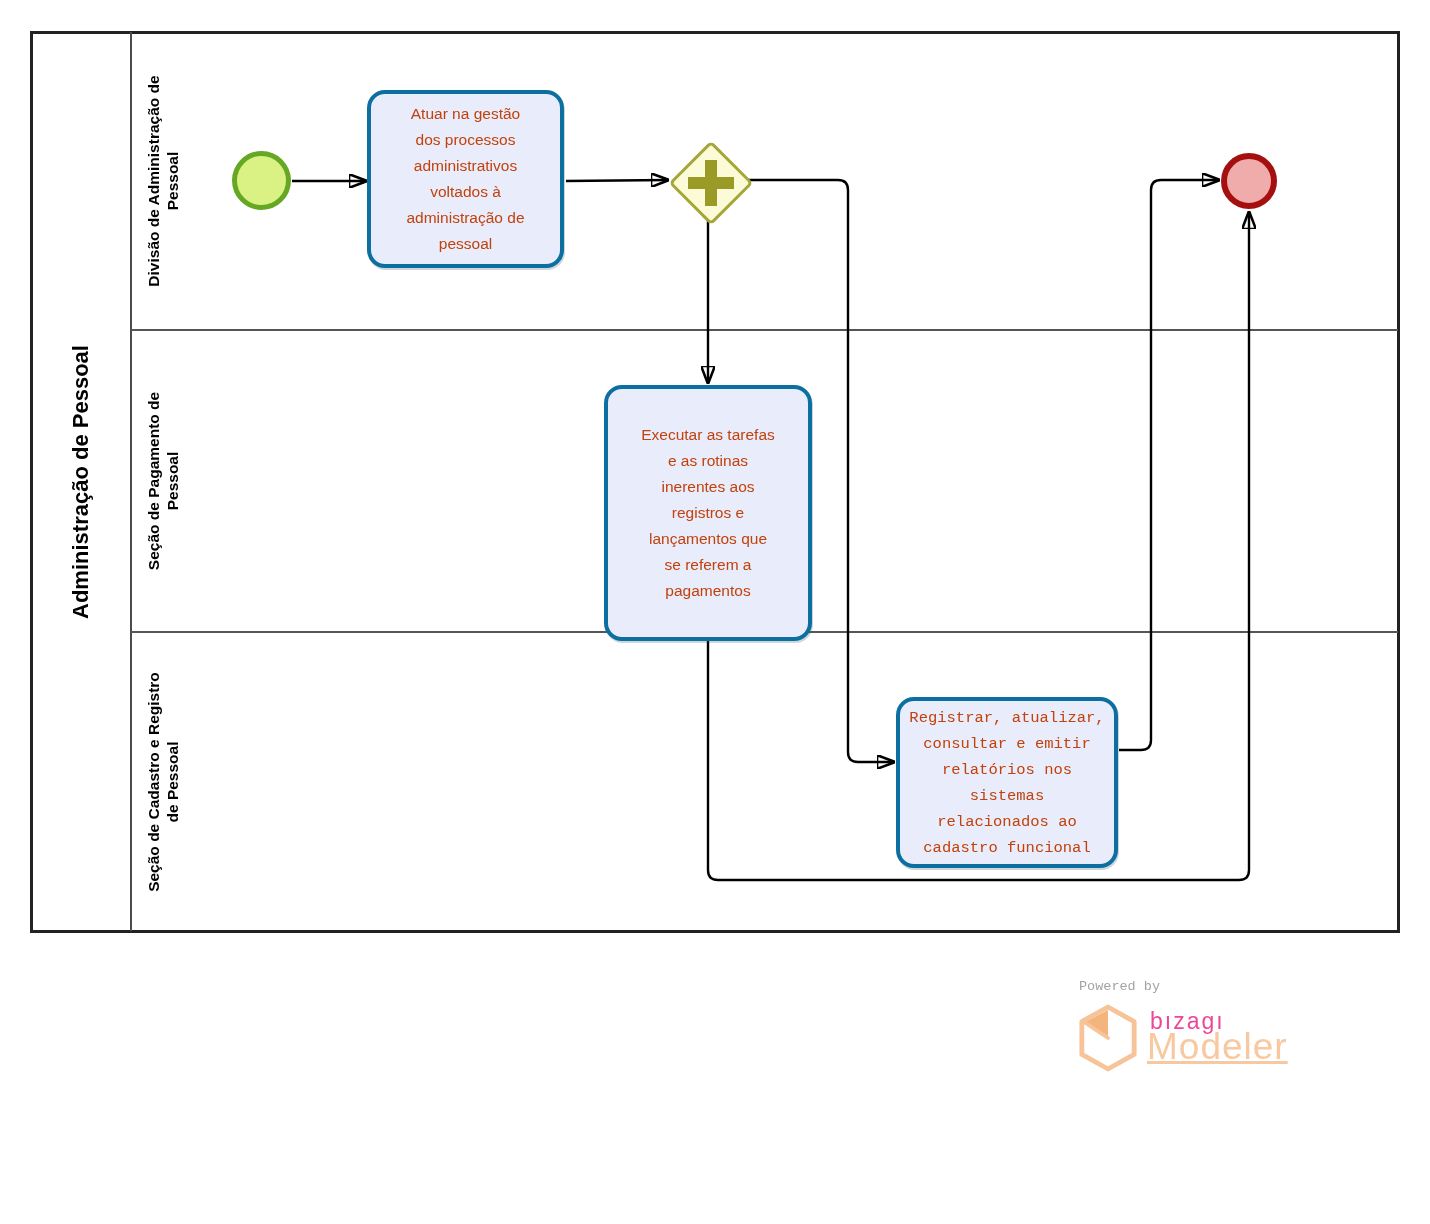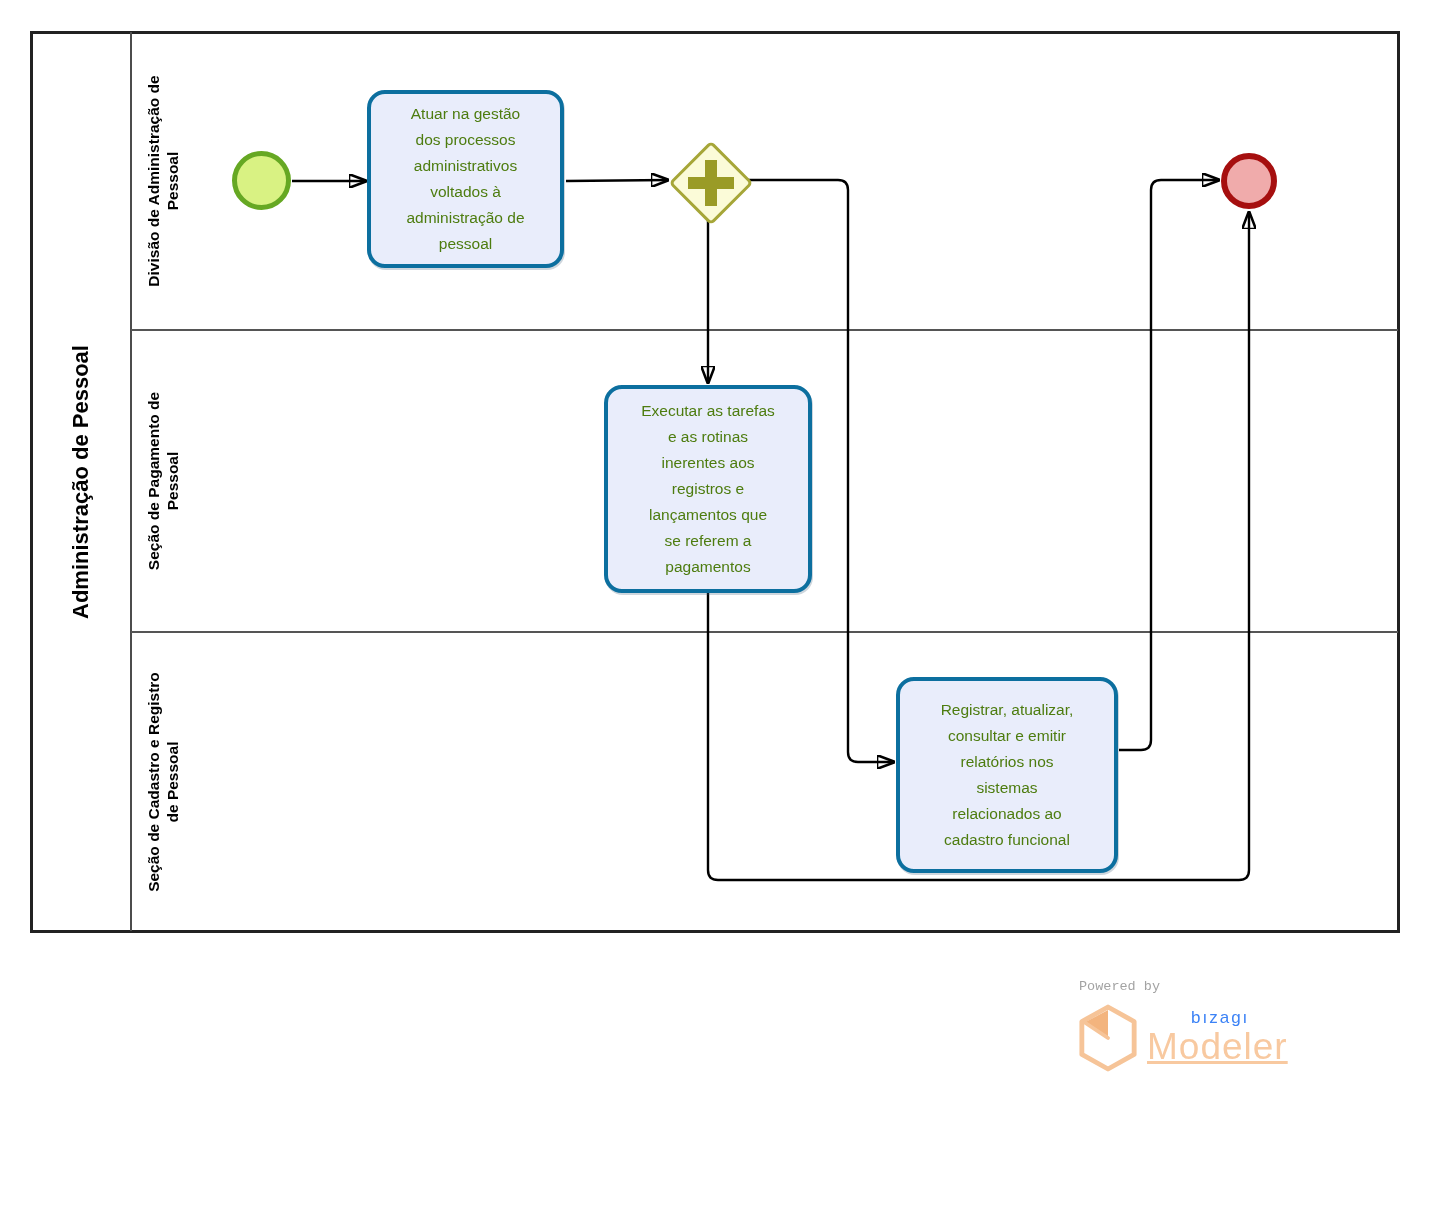--- a/index.html
+++ b/index.html
@@ -29,41 +29,41 @@
     left:232px;top:151px;width:59px;height:59px;
     border:5px solid #66a823;background:#d9f283;
   }
   .event.end{
     left:1221px;top:153px;width:56px;height:56px;
     border:6px solid #a60f0f;background:#f0abab;
   }
   .task{
     position:absolute;box-sizing:border-box;border:4px solid #0c6f9f;border-radius:18px;
     background:#e9edfb;display:flex;align-items:center;justify-content:center;
-    text-align:center;color:#4d7c0f;font-size:15.5px;line-height:26px;white-space:pre-line;
+    text-align:center;color:#c2410c;font-size:15.5px;line-height:26px;white-space:pre-line;
     box-shadow:1px 2px 0 rgba(60,90,120,.25);
   }
   #task1{left:367px;top:90px;width:197px;height:178px;}
-  #task2{left:604px;top:385px;width:208px;height:208px;}
-  #task3{left:896px;top:677px;width:222px;height:196px;}
+  #task2{left:604px;top:385px;width:208px;height:256px;}
+  #task3{left:896px;top:697px;width:222px;height:171px;font-family:Liberation Mono, monospace;}
   .gateway{
     position:absolute;left:681px;top:153px;width:54px;height:54px;
     background:#fbfbd8;border:3px solid #a6a638;border-radius:5px;
     transform:rotate(45deg);box-sizing:content-box;
   }
   .gateway-plus{position:absolute;left:684px;top:156px;width:54px;height:54px;}
   .gateway-plus .h{position:absolute;left:4px;top:21px;width:46px;height:12px;background:#9a9b26;}
   .gateway-plus .v{position:absolute;left:21px;top:4px;width:12px;height:46px;background:#9a9b26;}
   
   #flows{position:absolute;left:0;top:0;width:1430px;height:1224px;}
   #flows path{stroke:#000000;stroke-width:2.4px;fill:none;}
   
   .powered-by{position:absolute;left:1079px;top:979px;font-size:13.5px;color:#a3a3a3;font-family:Liberation Mono, monospace;}
   .bz-hex{position:absolute;left:1077px;top:1003px;}
-  .bz-word{position:absolute;left:1150px;top:1008px;font-size:17px;letter-spacing:2px;color:#3b82f6;margin-left:41px;}
+  .bz-word{position:absolute;left:1150px;top:1008px;font-size:23px;letter-spacing:2px;color:#ec4899;}
   .modeler-word{position:absolute;left:1147px;top:1026px;font-size:37px;color:#f8c9a0;letter-spacing:1px;text-decoration:underline;}
 </style>
 </head>
 <body>
 
 <div id="canvas">
 
   <div class="pool"></div>
   <div class="pool-header-divider"></div>
   <div class="lane-divider" style="left:131px;top:329px;width:1267px;"></div>

